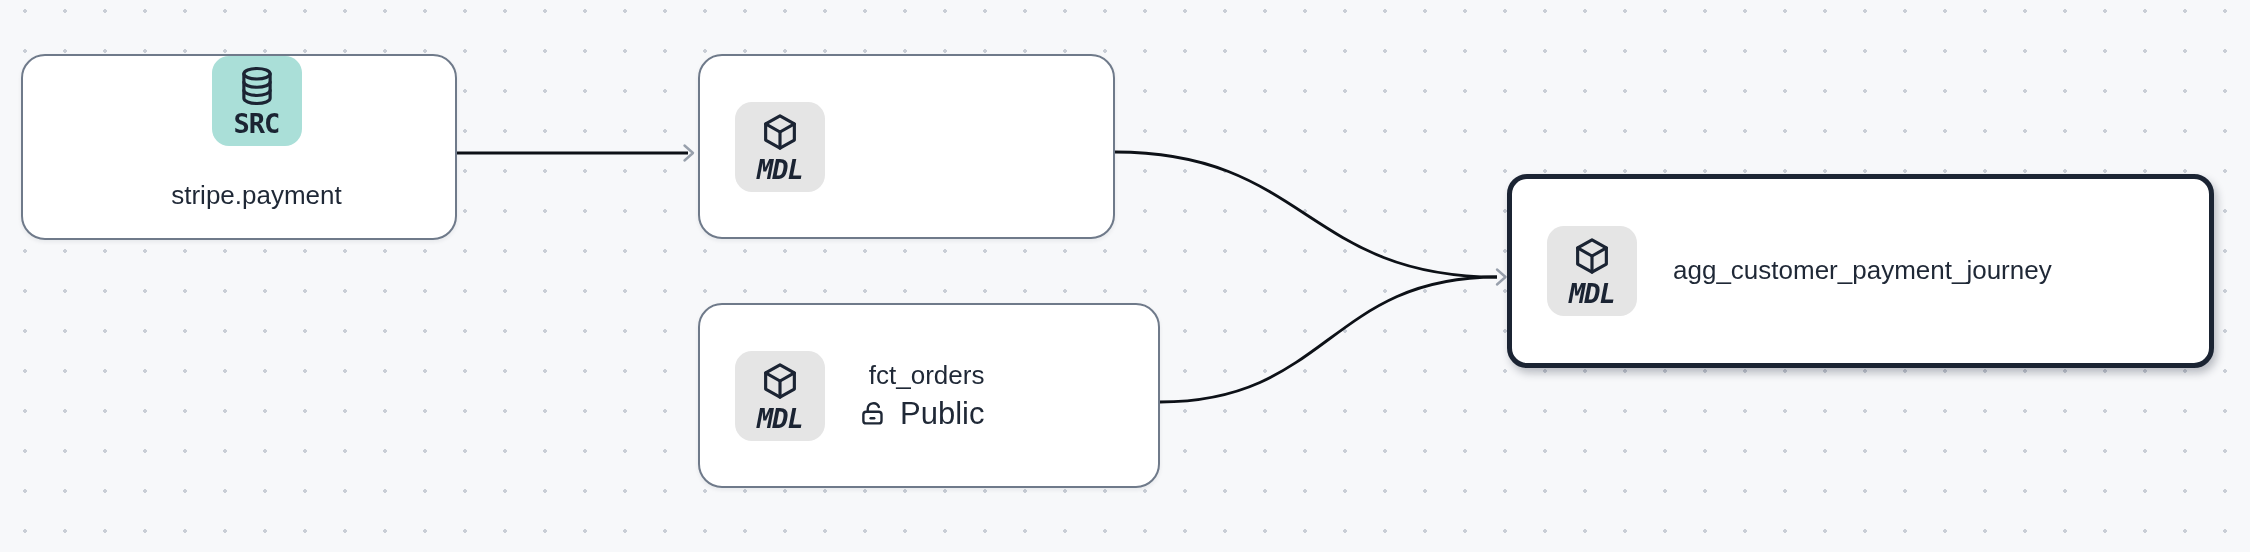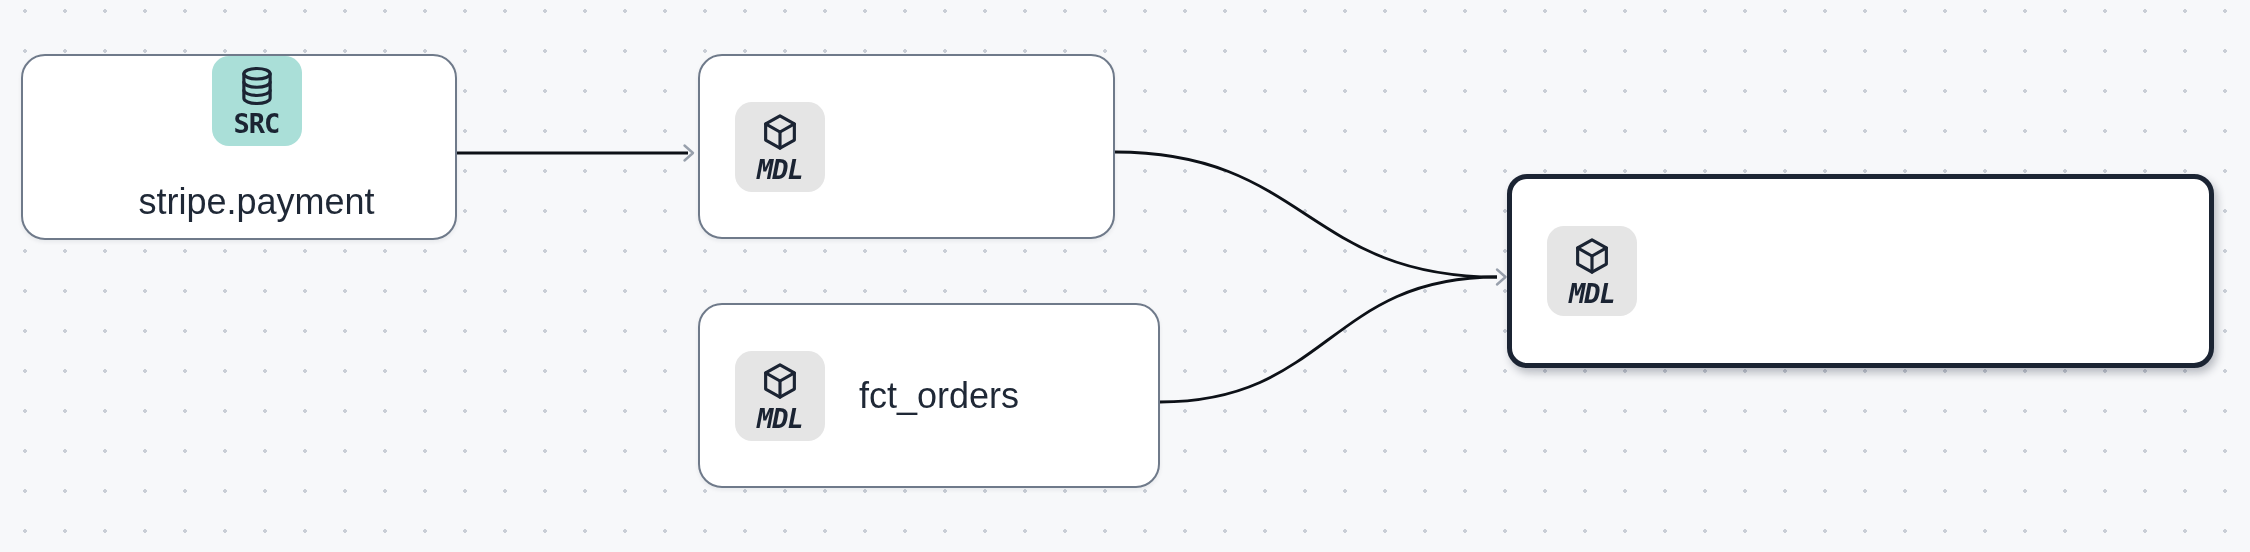--- a/index.html
+++ b/index.html
@@ -58,21 +58,21 @@
     font-family: "DejaVu Sans Mono", monospace;
     font-size: 27px;
     font-weight: 600;
     letter-spacing: -1px;
     color: #1b2433;
     line-height: 1;
     margin-top: 3px;
   }
 
   .node-title {
-    font-size: 36px;
+    font-size: 26px;
     color: #1f2836;
     white-space: nowrap;
     line-height: 1.2;
   }
   .node-text { display: flex; flex-direction: column; gap: 6px; align-items: flex-end; }
   .node-meta {
     display: flex;
     align-items: center;
     gap: 11px;
     font-size: 31px;
@@ -122,27 +122,36 @@
     <div class="badge badge-mdl">
       <svg class="badge-icon" viewBox="0 0 24 24" fill="none" stroke="#1b2433" stroke-width="1.8" stroke-linecap="round" stroke-linejoin="round">
         <path d="M12 2.8 L20.2 7.4 L12 12 L3.8 7.4 Z"></path>
         <path d="M3.8 7.4 V16.6 L12 21.2 L20.2 16.6 V7.4"></path>
         <path d="M12 12 V21.2"></path>
       </svg>
       <span class="badge-label">MDL</span>
     </div>
     <div class="node-text">
       <div class="node-title">fct_orders</div>
+      <div class="node-meta">
+        <svg class="meta-icon" viewBox="0 0 24 24" fill="none" stroke="#1f2836" stroke-width="1.9" stroke-linecap="round" stroke-linejoin="round">
+          <rect x="3.5" y="10.2" width="14.5" height="9.3" rx="2.2"></rect>
+          <path d="M9.3 15.4 h2.9"></path>
+          <path d="M7 10.2 V8 a4.6 4.6 0 0 1 8.9 -1.6"></path>
+        </svg>
+        <span>Public</span>
+      </div>
     </div>
   </div>
 
   <div class="node node-agg">
     <div class="badge badge-mdl">
       <svg class="badge-icon" viewBox="0 0 24 24" fill="none" stroke="#1b2433" stroke-width="1.8" stroke-linecap="round" stroke-linejoin="round">
         <path d="M12 2.8 L20.2 7.4 L12 12 L3.8 7.4 Z"></path>
         <path d="M3.8 7.4 V16.6 L12 21.2 L20.2 16.6 V7.4"></path>
         <path d="M12 12 V21.2"></path>
       </svg>
       <span class="badge-label">MDL</span>
     </div>
+    <div class="node-title">agg_customer_payment_journey</div>
   </div>
 
 </div>
 
 </body></html>

